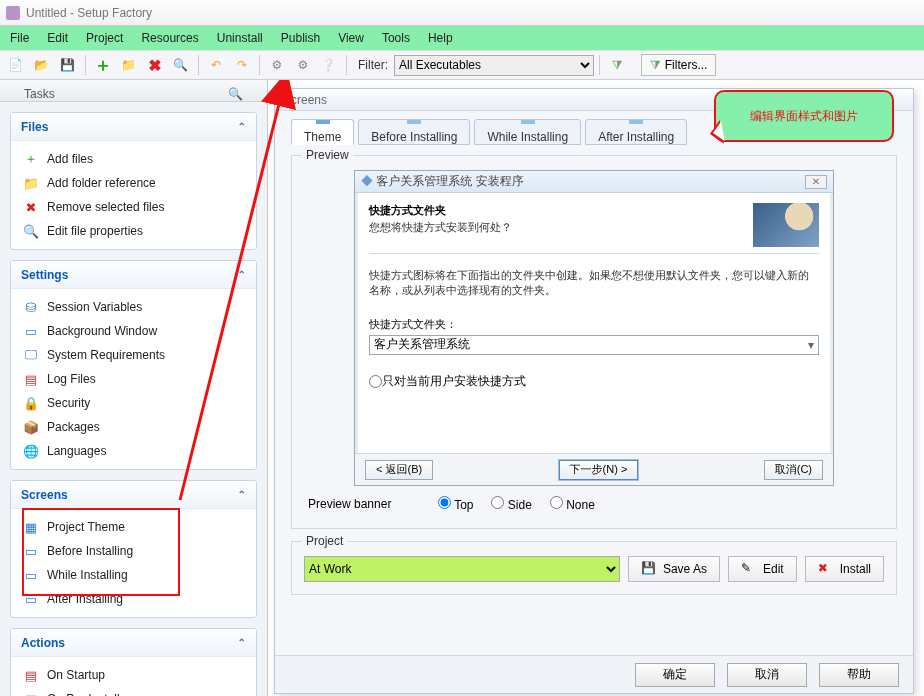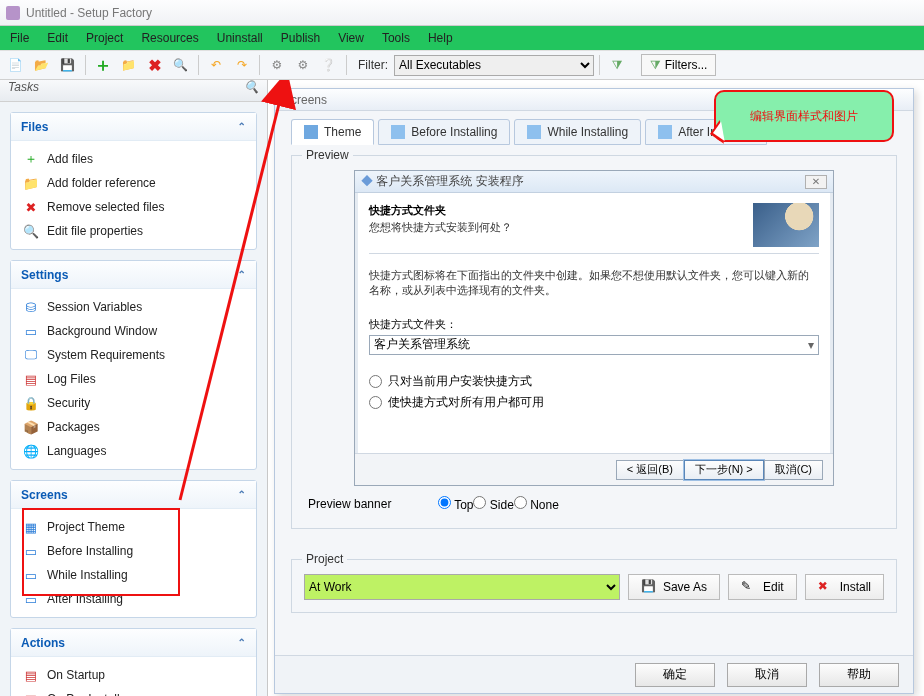--- a/index.html
+++ b/index.html
@@ -1,69 +1,69 @@
 <!DOCTYPE html>
 <html><head>
 <meta charset="utf-8">
 <style>
 *{box-sizing:border-box;margin:0;padding:0;font-family:"Microsoft YaHei","Segoe UI",Tahoma,sans-serif;font-size:12px;}
 body{background:#fff;width:924px;height:696px;position:relative;overflow:hidden;}
 .titlebar{height:26px;background:linear-gradient(#fdfdfe,#f0f2f5);border-bottom:1px solid #ccc;display:flex;align-items:center;padding:0 6px;color:#777;}
 .titlebar .ticon{width:14px;height:14px;margin-right:6px;background:#b693c9;border-radius:2px;}
-.menubar{height:24px;background:#22c55e;display:flex;align-items:center;padding:0 10px;gap:18px;}
+.menubar{height:24px;background:#86efac;display:flex;align-items:center;padding:0 10px;gap:18px;}
 .menubar span{color:#222;cursor:default;}
 .toolbar{height:30px;background:#f4f6f9;border-top:1px solid #e0e0e0;border-bottom:1px solid #d0d0d0;display:flex;align-items:center;padding:0 4px;gap:2px;}
 .tbtn{width:24px;height:24px;display:flex;align-items:center;justify-content:center;border:1px solid transparent;}
 .sep{width:1px;height:20px;background:#ccc;margin:0 3px;}
 .toolbar .filter-lbl{margin-left:6px;color:#333;}
 .toolbar select{height:21px;width:200px;border:1px solid #aaa;margin-left:4px;}
 .toolbar .filters-btn{margin-left:10px;height:22px;border:1px solid #bbb;background:#f8f8f8;padding:0 8px;display:flex;align-items:center;gap:4px;}
 .main{display:flex;height:calc(100% - 80px);}
 .tasks{width:268px;background:#f0f4f8;border-right:1px solid #c8c8c8;overflow:hidden;}
-.tasks-hdr{height:22px;background:linear-gradient(#f8f9fb,#e8ecf0);border-bottom:1px solid #d0d0d0;display:flex;align-items:flex-start;padding:0 8px;color:#555;justify-content:space-between;font-style:italic;}
+.tasks-hdr{height:22px;background:linear-gradient(#f8f9fb,#e8ecf0);border-bottom:1px solid #d0d0d0;display:flex;align-items:flex-end;padding:0 24px;color:#555;justify-content:space-between;}
 .panel{margin:10px 10px 0 10px;background:#fff;border:1px solid #c5d6e8;border-radius:3px;}
 .panel-head{height:28px;display:flex;align-items:center;justify-content:space-between;padding:0 10px;color:#0b5bb5;font-weight:bold;border-bottom:1px solid #e2ecf5;background:linear-gradient(#fdfeff,#eef4fa);}
 .panel-head .chev{color:#4a7ab5;font-size:10px;}
 .panel-body{padding:6px 4px;}
 .task-item{display:flex;align-items:center;gap:8px;padding:4px 8px;color:#222;}
 .ticon-sm{width:16px;height:16px;display:inline-flex;align-items:center;justify-content:center;font-size:13px;}
 .redbox{border:2px solid #e11;position:absolute;pointer-events:none;}
 .content{flex:1;position:relative;background:#fff;}
 
 .dlg{position:absolute;left:6px;top:8px;right:10px;bottom:2px;border:1px solid #b7c8de;background:#f4f6f9;box-shadow:3px 3px 8px rgba(0,0,0,0.15);}
 .dlg-title{height:22px;background:linear-gradient(#fdfeff,#e8eef6);color:#666;display:flex;align-items:center;padding:0 8px;border-bottom:1px solid #d0d8e2;}
 .dlg-body{position:absolute;top:22px;left:0;right:0;bottom:38px;padding:8px 16px 8px 16px;}
 .dlg-foot{position:absolute;bottom:0;left:0;right:0;height:38px;border-top:1px solid #d0d8e2;background:#f0f3f7;display:flex;align-items:center;justify-content:flex-end;gap:12px;padding:0 14px;}
 .dlg-foot button{width:80px;height:24px;border:1px solid #a9a9a9;background:linear-gradient(#fdfdfd,#e7e7e7);}
 .tabs{display:flex;gap:4px;margin-bottom:10px;}
-.tab{height:26px;border:1px solid #b7c8de;background:#eef3f9;display:flex;align-items:center;gap:6px;padding:0 12px;color:#333;border-radius:3px 3px 0 0;}
+.tab{height:26px;border:1px solid #b7c8de;background:#eef3f9;display:flex;align-items:center;gap:6px;padding:0 12px;color:#333;border-radius:3px 3px 0 0;flex-direction:column;}
 .tab.active{background:#fff;border-bottom-color:#fff;}
 .tab .ti{width:14px;height:14px;}
-.group{border:1px solid #cfd8e2;padding:12px 14px 14px 14px;position:relative;margin-bottom:30px;background:#f4f6f9;}
+.group{border:1px solid #cfd8e2;padding:12px 14px 14px 14px;position:relative;margin-bottom:12px;background:#f4f6f9;}
 .group-lbl{position:absolute;top:-8px;left:10px;background:#f4f6f9;padding:0 4px;color:#333;}
 .preview-win{width:480px;height:316px;margin:2px auto 2px auto;border:1px solid #9aa8b8;background:#fff;box-shadow:0 0 0 3px #e5ebf2 inset;position:relative;}
 .pv-title{height:22px;background:linear-gradient(#eef4fb,#dce8f5);display:flex;align-items:center;justify-content:space-between;padding:0 6px;font-size:11px;color:#444;border-bottom:1px solid #c2d0e0;}
 .pv-title .x{border:1px solid #b0b0b0;width:22px;height:14px;text-align:center;line-height:12px;font-size:10px;color:#777;background:#f2f2f2;}
 .pv-body{position:absolute;top:22px;left:0;right:0;bottom:32px;padding:10px 14px;}
 .pv-banner{display:flex;justify-content:space-between;align-items:flex-start;border-bottom:1px solid #d0d8e2;padding-bottom:6px;}
 .pv-banner-img{width:66px;height:44px;background:linear-gradient(135deg,#3a5f8a,#7fa3c7);position:relative;overflow:hidden;}
 .pv-banner-img::after{content:"";position:absolute;inset:0;background:radial-gradient(circle at 70% 30%,#e8d8b8 25%,transparent 26%);}
 .pv-h1{font-weight:bold;font-size:11px;}
 .pv-sub{font-size:11px;color:#333;margin-top:2px;}
 .pv-para{font-size:11px;color:#333;margin-top:14px;line-height:1.4;}
 .pv-lbl{font-size:11px;margin-top:18px;}
 .pv-combo{width:100%;height:20px;border:1px solid #9aa8b8;margin-top:3px;font-size:11px;padding:0 4px;background:#fff;display:flex;align-items:center;justify-content:space-between;}
-.pv-radio{display:flex;align-items:center;gap:6px;margin-top:18px;font-size:11px;}
+.pv-radio{display:flex;align-items:center;margin-top:18px;font-size:11px;}
 .pv-radio input{margin:0;}
-.pv-foot{position:absolute;bottom:0;left:0;right:0;height:32px;border-top:1px solid #d0d8e2;display:flex;align-items:center;justify-content:flex-end;padding:0 10px;background:#f2f4f7;}
+.pv-foot{position:absolute;bottom:0;left:0;right:0;height:32px;border-top:1px solid #d0d8e2;display:flex;align-items:center;justify-content:space-between;gap:8px;padding:0 10px;background:#f2f4f7;}
 .pv-foot button{height:20px;padding:0 10px;font-size:11px;border:1px solid #9aa8b8;background:linear-gradient(#fdfdfd,#e9eef4);}
 .pv-foot button.def{border:1px solid #5a86b8;outline:1px solid #9fc0e4;}
 .row-inline{display:flex;align-items:center;gap:20px;margin:10px 2px 2px 2px;}
 .row-inline .lbl{width:110px;}
-.rgroup{display:flex;align-items:flex-start;}
+.rgroup{display:flex;align-items:flex-start;gap:18px;}
 .proj-row{display:flex;gap:8px;align-items:center;}
 .proj-row select{flex:1;height:26px;border:1px solid #a9a9a9;background:#bef264;}
 .btn{height:26px;border:1px solid #bbb;background:linear-gradient(#fdfdfd,#ededed);display:flex;align-items:center;gap:6px;padding:0 12px;}
 .btn .bi{width:16px;height:16px;display:inline-block;}
 
 .callout{position:absolute;right:30px;top:90px;width:180px;height:52px;border:2px solid #e11;border-radius:10px;background:#86efac;display:flex;align-items:center;justify-content:center;color:#e11;font-size:14px;z-index:50;}
 .callout::after{content:"";position:absolute;left:-18px;bottom:-6px;width:0;height:0;border:12px solid transparent;border-right-color:#e11;transform:rotate(-10deg);}
 .callout::before{content:"";position:absolute;left:-13px;bottom:-3px;width:0;height:0;border:10px solid transparent;border-right-color:#fff;transform:rotate(-10deg);z-index:1;}
 .arrow-svg{position:absolute;left:50px;top:80px;width:260px;height:440px;pointer-events:none;z-index:40;}
 .mag{color:#888;}
@@ -270,24 +270,20 @@
               <div class="pv-para">快捷方式图标将在下面指出的文件夹中创建。如果您不想使用默认文件夹，您可以键入新的名称，或从列表中选择现有的文件夹。</div>
               <div class="pv-lbl">快捷方式文件夹：</div>
               <div class="pv-combo">
                   <span>客户关系管理系统</span>
                   <span style="color:#666;">▾</span>
                 </div>
               <label class="pv-radio">
                   <input type="radio" name="pvr" style="">
                   <span>只对当前用户安装快捷方式</span>
                 </label>
-              <label class="pv-radio" style="margin-top:4px;">
-                  <input type="radio" name="pvr" style="">
-                  <span>使快捷方式对所有用户都可用</span>
-                </label>
             </div>
             <div class="pv-foot">
               <button>&lt; 返回(B)</button>
               <button class="def">下一步(N) &gt;</button>
               <button>取消(C)</button>
             </div>
           </div>
 
           <div class="row-inline">
             <span class="lbl">Preview banner</span>

